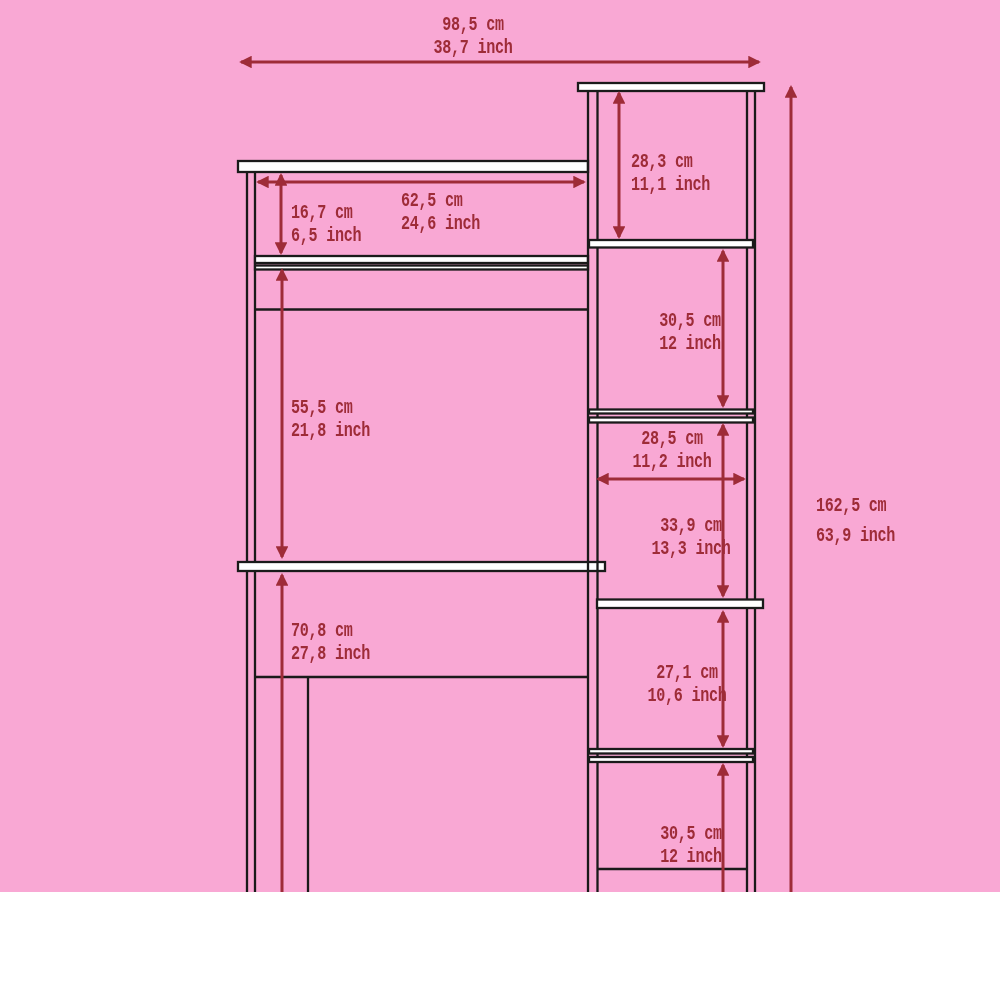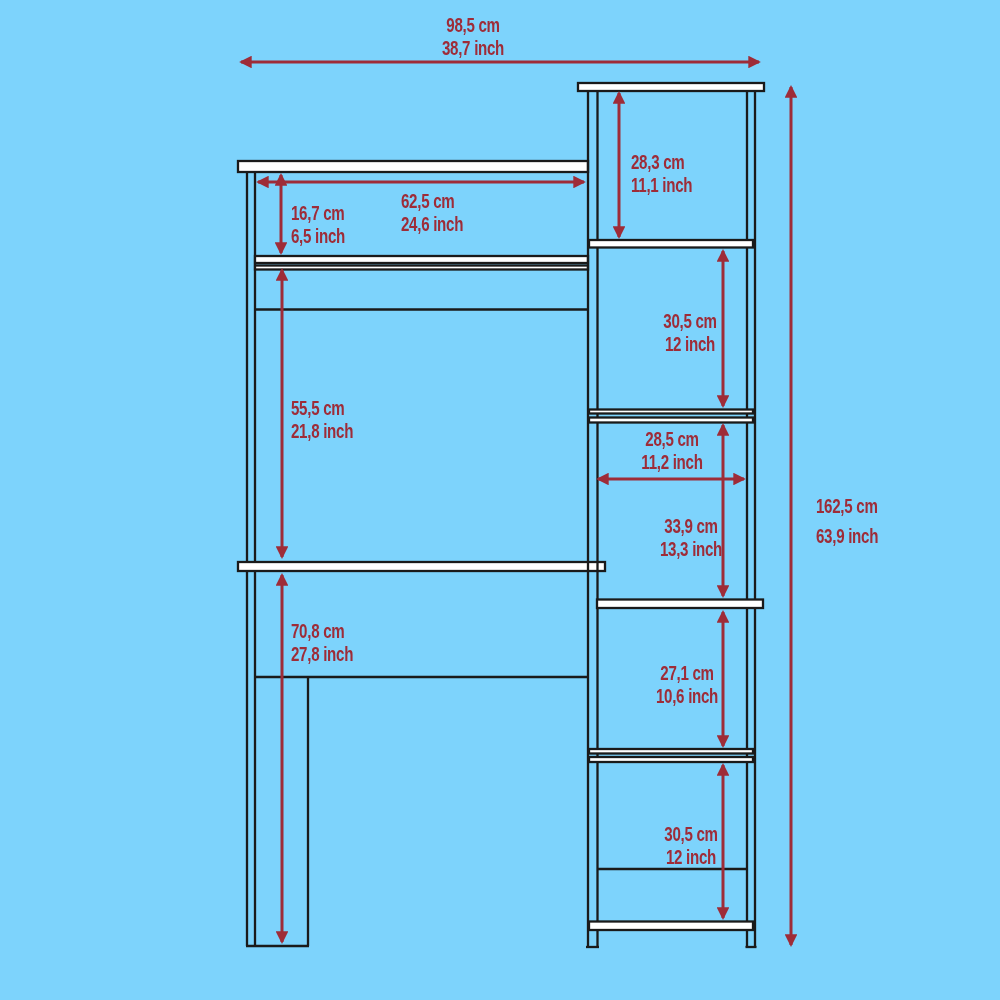--- a/index.html
+++ b/index.html
@@ -1,17 +1,17 @@
 <!DOCTYPE html>
 <html><head>
 <meta charset="utf-8">
 <style>
   html,body{margin:0;padding:0;background:#fff;}
-  .stage{position:relative;width:1000px;height:1000px;background:#7dd3fc;overflow:hidden;
-         font-family:Liberation Sans, sans-serif;}
+  .stage{position:relative;width:1000px;height:892px;background:#f9a8d4;overflow:hidden;
+         font-family:Liberation Mono, monospace;}
   .stage svg{position:absolute;left:0;top:0;}
   .lbl{position:absolute;color:#9e2c38;font-weight:700;font-size:21px;line-height:23px;
        letter-spacing:-0.4px;white-space:nowrap;transform:scaleX(0.72);transform-origin:0 0;}
   .lbl.center{text-align:center;transform-origin:50% 0;}
   .lbl.tall{line-height:30px;}
   .lbl span{display:block;}
 </style>
 </head>
 <body>
 

